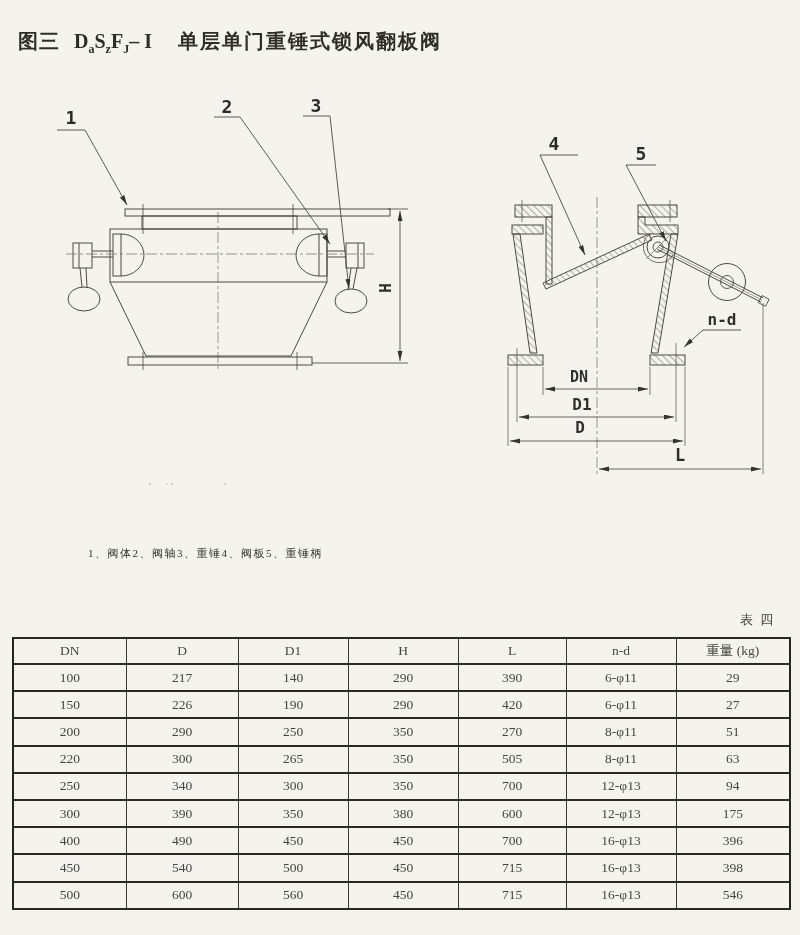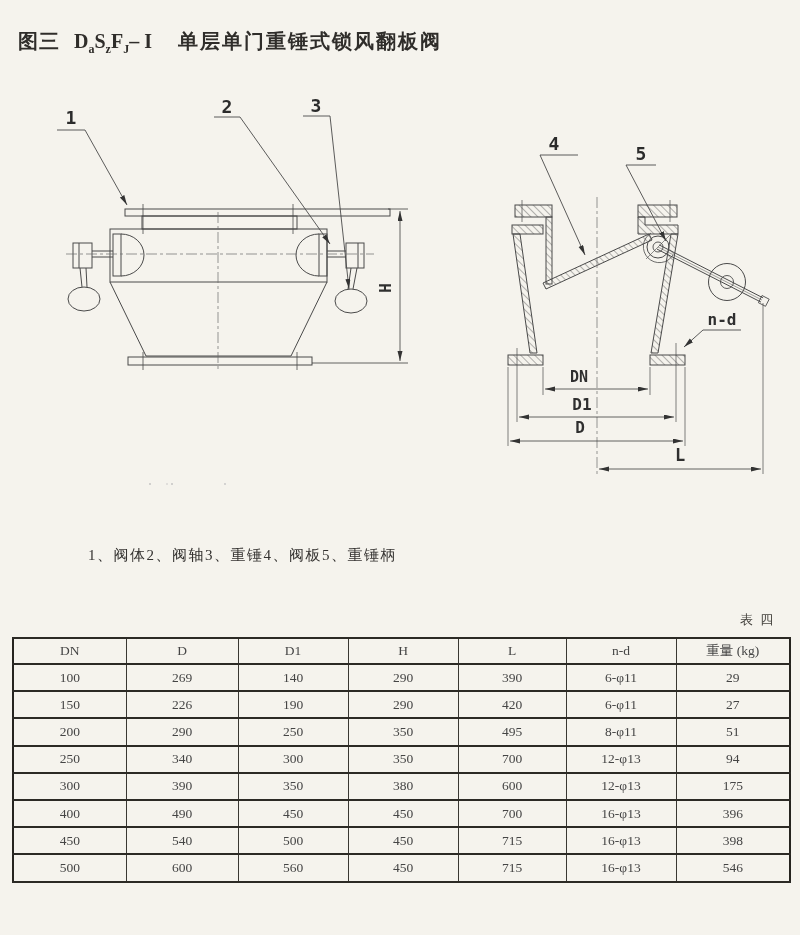--- a/index.html
+++ b/index.html
@@ -17,21 +17,21 @@
     font-size:20px;font-weight:600;letter-spacing:1px;
     color:#2f2d2a;white-space:nowrap;
   }
   .title .fig{margin-right:14px;}
   .title .model{margin-right:26px;letter-spacing:0;}
   .title .model sub{font-size:12px;letter-spacing:0;}
   .title .pname{letter-spacing:2px;}
   .drawing-svg{position:absolute;top:0;left:0;}
   .caption{
     position:absolute;top:534px;left:88px;
-    font-size:15px;letter-spacing:1.5px;color:#343230;font-weight:500;
+    font-size:11px;letter-spacing:1.5px;color:#343230;font-weight:500;
   }
   .table-caption{
     position:absolute;top:599px;left:740px;
     font-size:13px;color:#45433f;letter-spacing:2px;
   }
   table.spec{
     position:absolute;top:625px;left:12px;
     width:777px;border-collapse:collapse;
     border:2px solid #26241f;
     table-layout:fixed;
@@ -228,44 +228,53 @@
         <th>D1</th>
         <th>H</th>
         <th>L</th>
         <th>n-d</th>
         <th>重量 (kg)</th>
       </tr>
     </thead>
     <tbody>
       <tr>
         <td>100</td>
-          <td>269</td>
+          <td>217</td>
           <td>140</td>
           <td>290</td>
           <td>390</td>
           <td>6-φ11</td>
           <td>29</td>
       </tr>
       <tr>
         <td>150</td>
           <td>226</td>
           <td>190</td>
           <td>290</td>
           <td>420</td>
           <td>6-φ11</td>
           <td>27</td>
       </tr>
       <tr>
         <td>200</td>
           <td>290</td>
           <td>250</td>
           <td>350</td>
-          <td>495</td>
+          <td>270</td>
           <td>8-φ11</td>
           <td>51</td>
+      </tr>
+      <tr>
+        <td>220</td>
+          <td>300</td>
+          <td>265</td>
+          <td>350</td>
+          <td>505</td>
+          <td>8-φ11</td>
+          <td>63</td>
       </tr>
       <tr>
         <td>250</td>
           <td>340</td>
           <td>300</td>
           <td>350</td>
           <td>700</td>
           <td>12-φ13</td>
           <td>94</td>
       </tr>

